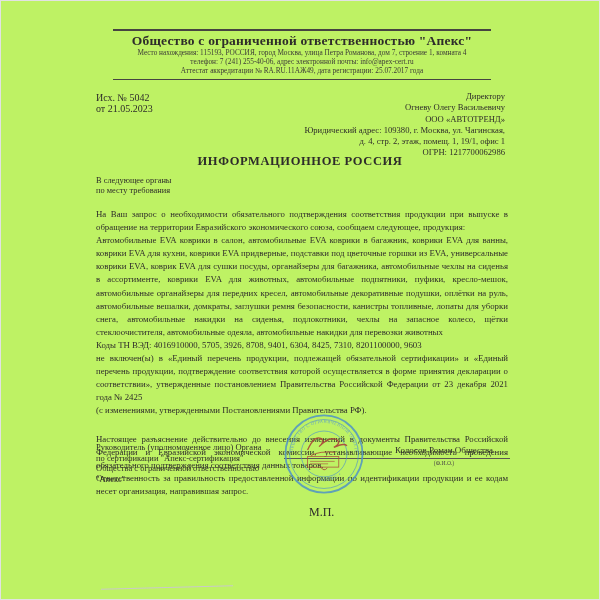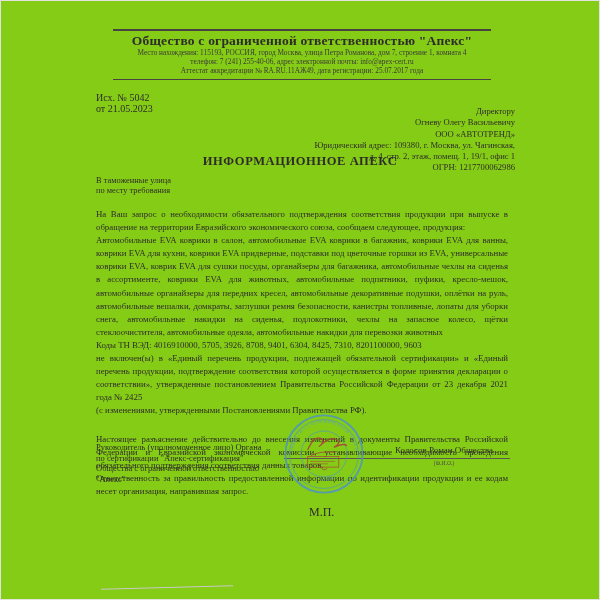--- a/index.html
+++ b/index.html
@@ -1,31 +1,31 @@
 <!DOCTYPE html>
 <html lang="ru"><head>
 <meta charset="utf-8">
 <style>
   html,body { margin:0; padding:0; background:#ffffff; }
   body { width:600px; height:600px; font-family:"Liberation Serif", serif; color:#2e2c2a; }
   .page {
     position:relative; width:600px; height:600px; box-sizing:border-box;
-    background:#84cc16; border:1px solid #e2e2e2; overflow:hidden;
+    background:#bef264; border:1px solid #e2e2e2; overflow:hidden;
   }
   
   .letterhead {
     position:absolute; left:112px; top:28px; width:378px;
     text-align:center; border-top:2px solid #474441; border-bottom:1px solid #474441;
     padding:2px 0 4px 0;
   }
   .company-name { font-weight:bold; font-size:13.5px; line-height:16px; letter-spacing:0.2px; }
   .lh-small { font-size:7.3px; line-height:8.8px; color:#3c3a37; }
   
   .ref-block { position:absolute; left:95px; top:91px; font-size:10px; line-height:11px; }
-  .addressee { position:absolute; right:84px; top:90px; text-align:right; font-size:8.6px; line-height:11.3px;margin-top:15px; }
+  .addressee { position:absolute; right:94px; top:90px; text-align:right; font-size:8.6px; line-height:11.3px; }
   
   .doc-title { position:absolute; left:0; top:153px; width:100%; text-align:center;
     font-weight:bold; font-size:12.5px; letter-spacing:0.6px; }
   .to-note { position:absolute; left:95px; top:175px; font-size:8.4px; line-height:9.8px; }
   
   .body-text { position:absolute; left:95px; top:207px; width:412px;
     font-size:8.8px; line-height:13.1px; text-align:justify; }
   .para-gap { margin-top:15px; }
   
   .signer-title { position:absolute; left:95px; top:441px; width:168px;
@@ -58,24 +58,24 @@
 
   <div class="addressee">
     <div>Директору</div>
     <div>Огневу Олегу Васильевичу</div>
     <div>ООО «АВТОТРЕНД»</div>
     <div>Юридический адрес: 109380, г. Москва, ул. Чагинская,</div>
     <div>д. 4, стр. 2, этаж, помещ. 1, 19/1, офис 1</div>
     <div>ОГРН: 1217700062986</div>
   </div>
 
-  <div class="doc-title">ИНФОРМАЦИОННОЕ АПЕКС</div>
+  <div class="doc-title">ИНФОРМАЦИОННОЕ РОССИЯ</div>
 
   <div class="to-note">
-    <div>В таможенные улица</div>
+    <div>В следующее органы</div>
     <div>по месту требования</div>
   </div>
 
   <div class="body-text">
     <div>На Ваш запрос о необходимости обязательного подтверждения соответствия продукции при выпуске в обращение на территории Евразийского экономического союза, сообщаем следующее, продукция:</div>
     <div>Автомобильные EVA коврики в салон, автомобильные EVA коврики в багажник, коврики EVA для ванны, коврики EVA для кухни, коврики EVA придверные, подставки под цветочные горшки из EVA, универсальные коврики EVA, коврик EVA для сушки посуды, органайзеры для багажника, автомобильные чехлы на сиденья в ассортименте, коврики EVA для животных, автомобильные подпятники, пуфики, кресло-мешок, автомобильные органайзеры для передних кресел, автомобильные декоративные подушки, оплётки на руль, автомобильные вешалки, домкраты, заглушки ремня безопасности, канистры топливные, лопаты для уборки снега, автомобильные накидки на сиденья, подлокотники, чехлы на запасное колесо, щётки стеклоочистителя, автомобильные одеяла, автомобильные накидки для перевозки животных</div>
     <div>Коды ТН ВЭД: 4016910000, 5705, 3926, 8708, 9401, 6304, 8425, 7310, 8201100000, 9603</div>
     <div>не включен(ы) в «Единый перечень продукции, подлежащей обязательной сертификации» и «Единый перечень продукции, подтверждение соответствия которой осуществляется в форме принятия декларации о соответствии», утвержденные постановлением Правительства Российской Федерации от 23 декабря 2021 года № 2425</div>
     <div>(с изменениями, утвержденными Постановлениями Правительства РФ).</div>
     <div class="para-gap">Настоящее разъяснение действительно до внесения изменений в документы Правительства Российской Федерации и Евразийской экономической комиссии, устанавливающие необходимость проведения обязательного подтверждения соответствия данных товаров.</div>

